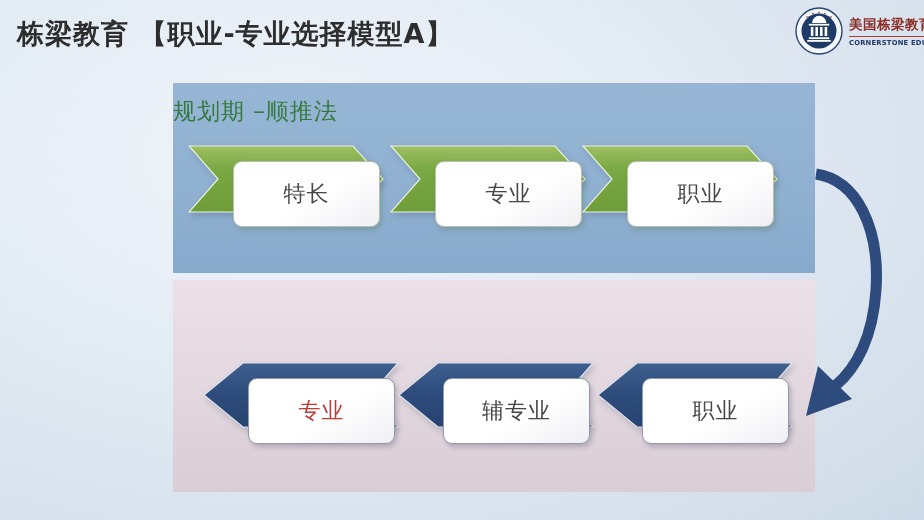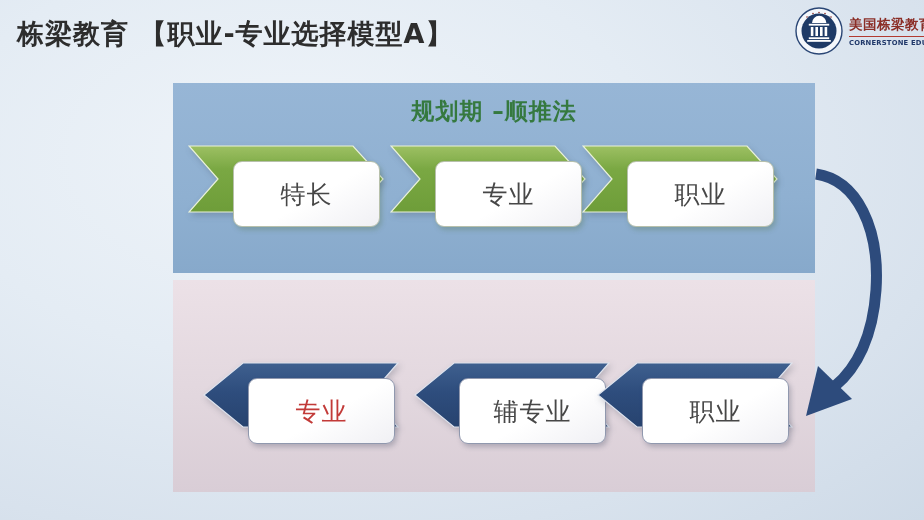--- a/index.html
+++ b/index.html
@@ -20,41 +20,41 @@
     font-family:"DejaVu Serif","Liberation Serif",serif;
     font-size:13.5px; font-weight:bold; color:#8b2e27; letter-spacing:0.5px; white-space:nowrap;
   }
   .logo-divider { border:0; border-top:1.5px solid #b23a30; margin:2px 0 2px 0; }
   .logo-en { font-size:6.8px; font-weight:bold; color:#20386a; letter-spacing:0.2px; white-space:nowrap; }
 
   
   .panel { position:absolute; left:173px; width:642px; }
   .panel-top { top:83px; height:190px; background:linear-gradient(180deg,#97b6d6 0%,#8fb0d1 60%,#87a9cb 100%); }
   .panel-bottom { top:280px; height:212px; background:linear-gradient(180deg,#ece1e7 0%,#e2d7de 55%,#d9cdd6 100%); }
-  .panel-title { text-align:center; font-size:23px; font-weight:bold; letter-spacing:1px; }
+  .panel-title { text-align:left; font-size:23px; font-weight:normal; letter-spacing:1px; }
   .panel-title.green { color:#35793f; margin-top:13px; }
   .panel-title.red   { color:#c0392f; margin-top:19px; }
 
   
   .group { position:absolute; width:196px; height:84px; }
   .group svg.chev { position:absolute; left:0; top:0; filter:drop-shadow(2px 3px 3px rgba(40,50,70,0.22)); }
   .card {
     position:absolute; left:45px; top:16px; width:145px; height:64px;
     border-radius:9px; display:flex; align-items:center; justify-content:center;
-    font-size:25px; color:#474747; letter-spacing:1px;
+    font-size:22px; color:#474747; letter-spacing:1px;
     background:linear-gradient(150deg,#ffffff 0%,#ffffff 55%,#f0f0f4 100%);
   }
   .card-top { border:1px solid #b7c0ab; box-shadow:2px 3px 5px rgba(80,110,60,0.28); }
   .card-bot { border:1px solid #9098ae; box-shadow:2px 3px 5px rgba(70,75,100,0.30); }
 
   .pg1 { left:15px;  top:62px; }
   .pg2 { left:217px; top:62px; }
   .pg3 { left:409px; top:62px; }
   .ag1 { left:30px;  top:82px; }
-  .ag2 { left:241px; top:82px; }
+  .ag2 { left:225px; top:82px; }
   .ag3 { left:424px; top:82px; }
 
   
   .cycle-arrow { position:absolute; left:785px; top:158px; }
 </style>
 </head>
 <body>
 
 <div class="slide">
 

